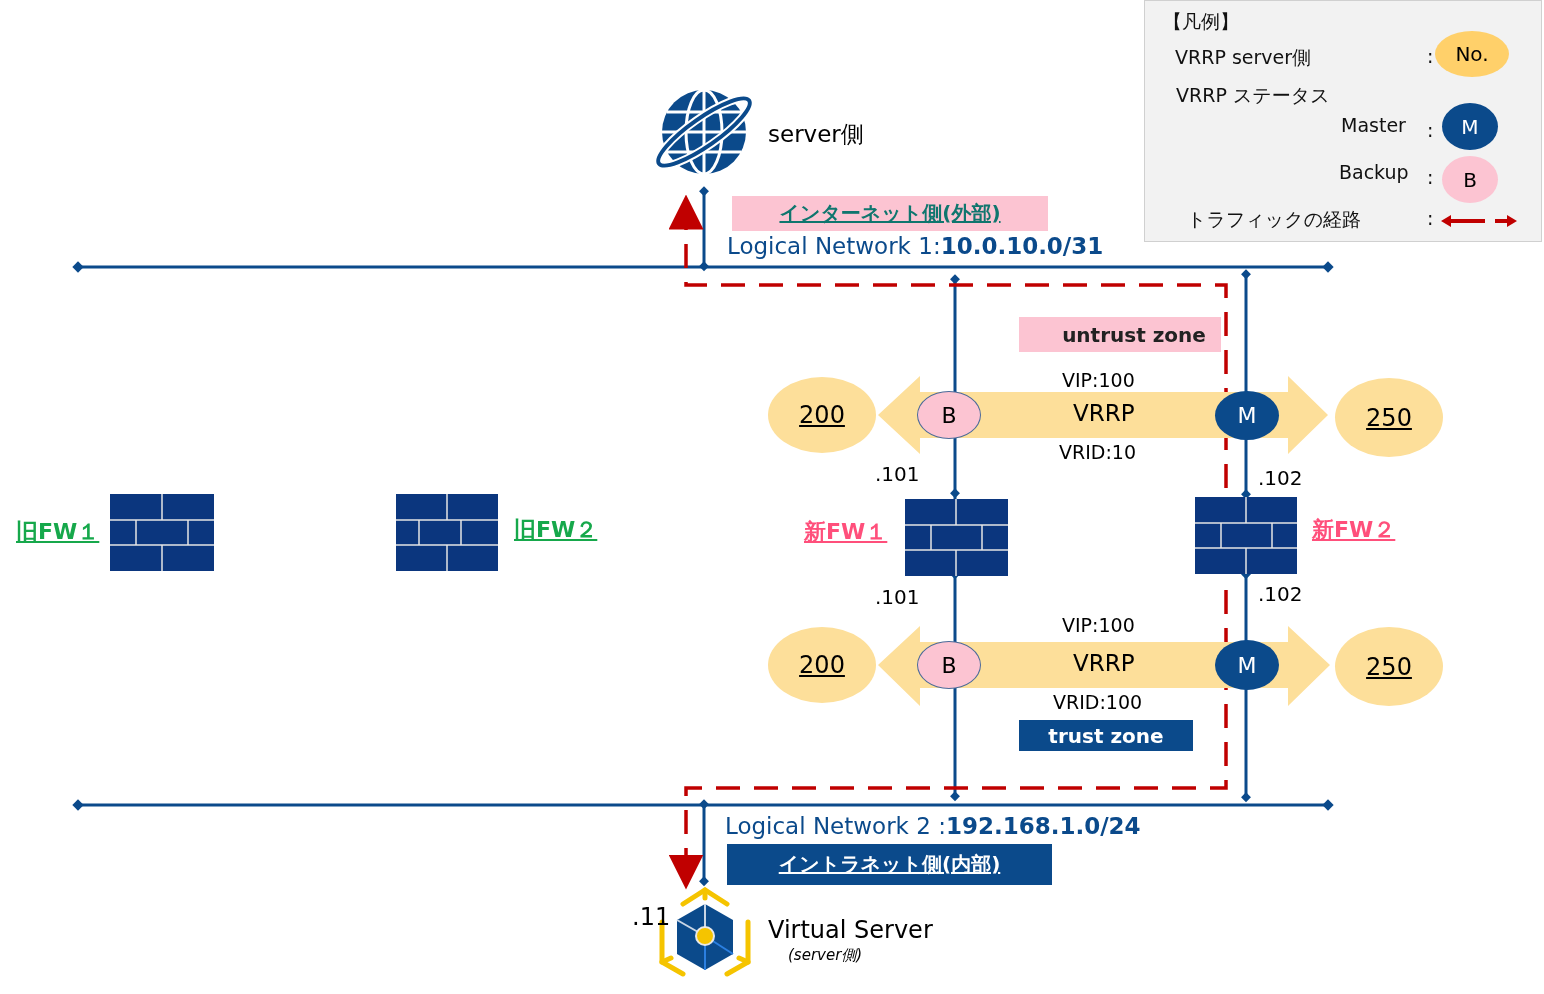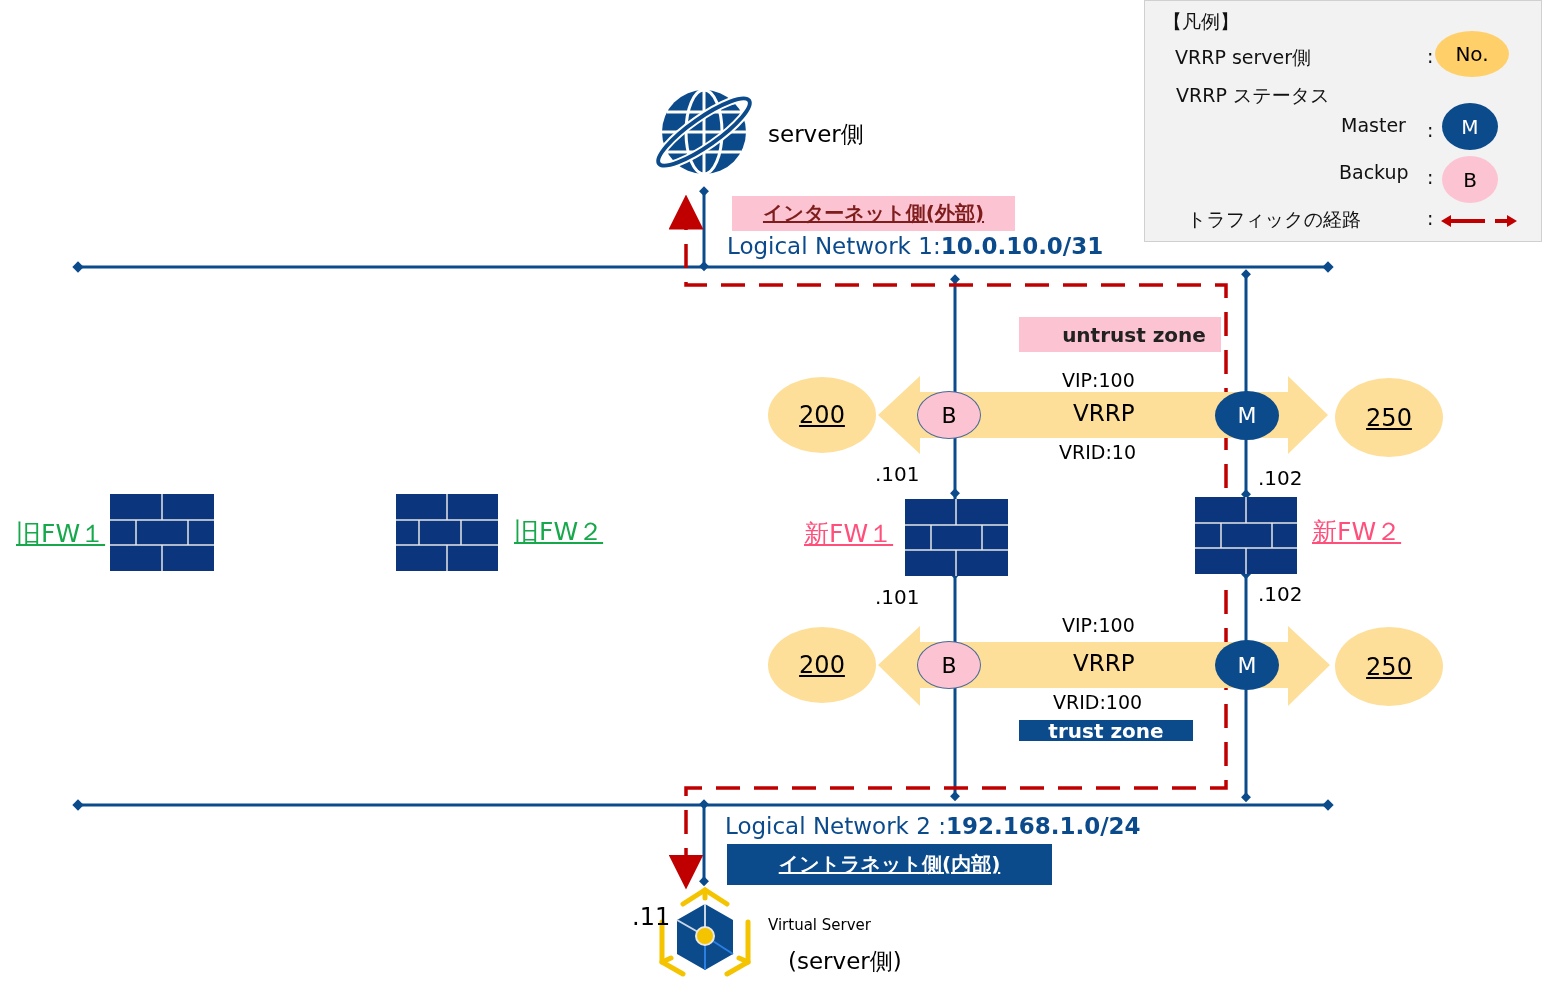--- a/index.html
+++ b/index.html
@@ -10,21 +10,21 @@
     .txt { position: absolute; white-space: nowrap; }
     .legend { position: absolute; left: 1144px; top: 0px; width: 398px; height: 242px;
               background: #f2f2f2; border: 1px solid #d0d0d0; box-sizing: border-box; }
     .legend .t { position: absolute; font-size: 19px; color: #111; white-space: nowrap; }
     .legend .ell { position: absolute; border-radius: 50%; display: flex; align-items: center;
                    justify-content: center; font-size: 20px; }
     .zone-box { position: absolute; display: flex; align-items: center; justify-content: center;
                 font-weight: bold; font-size: 20px; }
     .netlabel { font-size: 23px; color: #0b4a8b; }
     .netlabel b { font-weight: bold; color: #0b4a8b; }
-    .fw-label { font-weight: normal; font-size: 25px; text-decoration: underline; }
+    .fw-label { font-weight: bold; font-size: 22px; text-decoration: underline; }
     .ip { font-size: 20px; color: #000; }
     .vinfo { font-size: 19px; color: #000; }
     .prio { position: absolute; border-radius: 50%; background: #fddf9a; display: flex;
             align-items: center; justify-content: center; font-size: 24px; text-decoration: underline; }
     .state { position: absolute; border-radius: 50%; display: flex; align-items: center;
              justify-content: center; font-size: 22px; }
   </style>
 </head>
 <body>
 
@@ -161,21 +161,21 @@
       <line x1="0" y1="-2" x2="-28" y2="-18"></line>
     </g>
     <line x1="0" y1="-2" x2="28" y2="16" stroke="#2b7fe0" stroke-width="2"></line>
     <line x1="0" y1="-2" x2="0" y2="32" stroke="#2b7fe0" stroke-width="2"></line>
     <circle cx="0" cy="-2" r="9" fill="#f5c400" stroke="#e8e8e8" stroke-width="2"></circle>
   </g>
 </svg>
 
 <div class="txt" style="left:768px; top:119px; font-size:23px;">server側</div>
 
-<div class="zone-box" style="left:732px; top:196px; width:283px; height:35px; background:#fcc4d2; color:#7f1d1d; text-decoration:underline;">インターネット側(外部)</div>
+<div class="zone-box" style="left:732px; top:196px; width:316px; height:35px; background:#fcc4d2; color:#0f766e; text-decoration:underline;">インターネット側(外部)</div>
 <div class="txt netlabel" style="left:727px; top:233px;">
   <span>Logical Network 1:</span><b>10.0.10.0/31</b>
 </div>
 
 <div class="zone-box" style="left:1019px; top:317px; width:174px; height:35px; background:#fcc4d2; color:#222;padding-left:28px;">untrust zone</div>
 <div class="txt vinfo" style="left:1062px; top:369px;">VIP:100</div>
 <div class="txt" style="left:1073px; top:400px; font-size:23px;">VRRP</div>
 <div class="txt vinfo" style="left:1059px; top:441px;">VRID:10</div>
 
 <div class="prio" style="left:768px; top:377px; width:108px; height:76px;">200</div>
@@ -196,30 +196,30 @@
 
 <div class="txt vinfo" style="left:1062px; top:614px;">VIP:100</div>
 <div class="txt" style="left:1073px; top:650px; font-size:23px;">VRRP</div>
 <div class="txt vinfo" style="left:1053px; top:691px;">VRID:100</div>
 
 <div class="prio" style="left:768px; top:627px; width:108px; height:76px;">200</div>
 <div class="prio" style="left:1335px; top:627px; width:108px; height:79px;">250</div>
 <div class="state" style="left:917px; top:641px; width:64px; height:48px; background:#fcc4d2; border:1px solid #4a6a9a; box-sizing:border-box;">B</div>
 <div class="state" style="left:1215px; top:640px; width:64px; height:50px; background:#0b4a8b; color:#fff;">M</div>
 
-<div class="zone-box" style="left:1019px; top:720px; width:174px; height:21px; background:#0b4a8b; color:#fff;">trust zone</div>
+<div class="zone-box" style="left:1019px; top:720px; width:174px; height:31px; background:#0b4a8b; color:#fff;">trust zone</div>
 
 <div class="txt netlabel" style="left:725px; top:813px;">
   <span>Logical Network 2 :</span><b>192.168.1.0/24</b>
 </div>
 <div class="zone-box" style="left:727px; top:844px; width:325px; height:41px; background:#0b4a8b; color:#fff; text-decoration:underline;">イントラネット側(内部)</div>
 
 <div class="txt ip" style="left:632px; top:871px; font-size:24px;margin-top:32px;">.11</div>
-<div class="txt" style="left:768px; top:916px; font-size:15px;">Virtual Server</div>
-<div class="txt" style="left:788px; top:946px; font-size:23px;">(server側)</div>
+<div class="txt" style="left:768px; top:916px; font-size:24px;">Virtual Server</div>
+<div class="txt" style="left:788px; top:946px; font-size:15px;font-style:italic;">(server側)</div>
 
 <div class="legend">
   <div class="t" style="left:18px; top:8px;">【凡例】</div>
   <div class="t" style="left:30px; top:44px;">VRRP server側</div>
   <div class="t" style="left:282px; top:44px;">:</div>
   <div class="ell" style="left:290px; top:30px; width:74px; height:46px; background:#ffd06a;">No.</div>
   <div class="t" style="left:31px; top:82px;">VRRP ステータス</div>
   <div class="t" style="left:196px; top:113px;">Master</div>
   <div class="t" style="left:282px; top:118px;">:</div>
   <div class="ell" style="left:297px; top:102px; width:56px; height:47px; background:#0b4a8b; color:#fff;">M</div>

